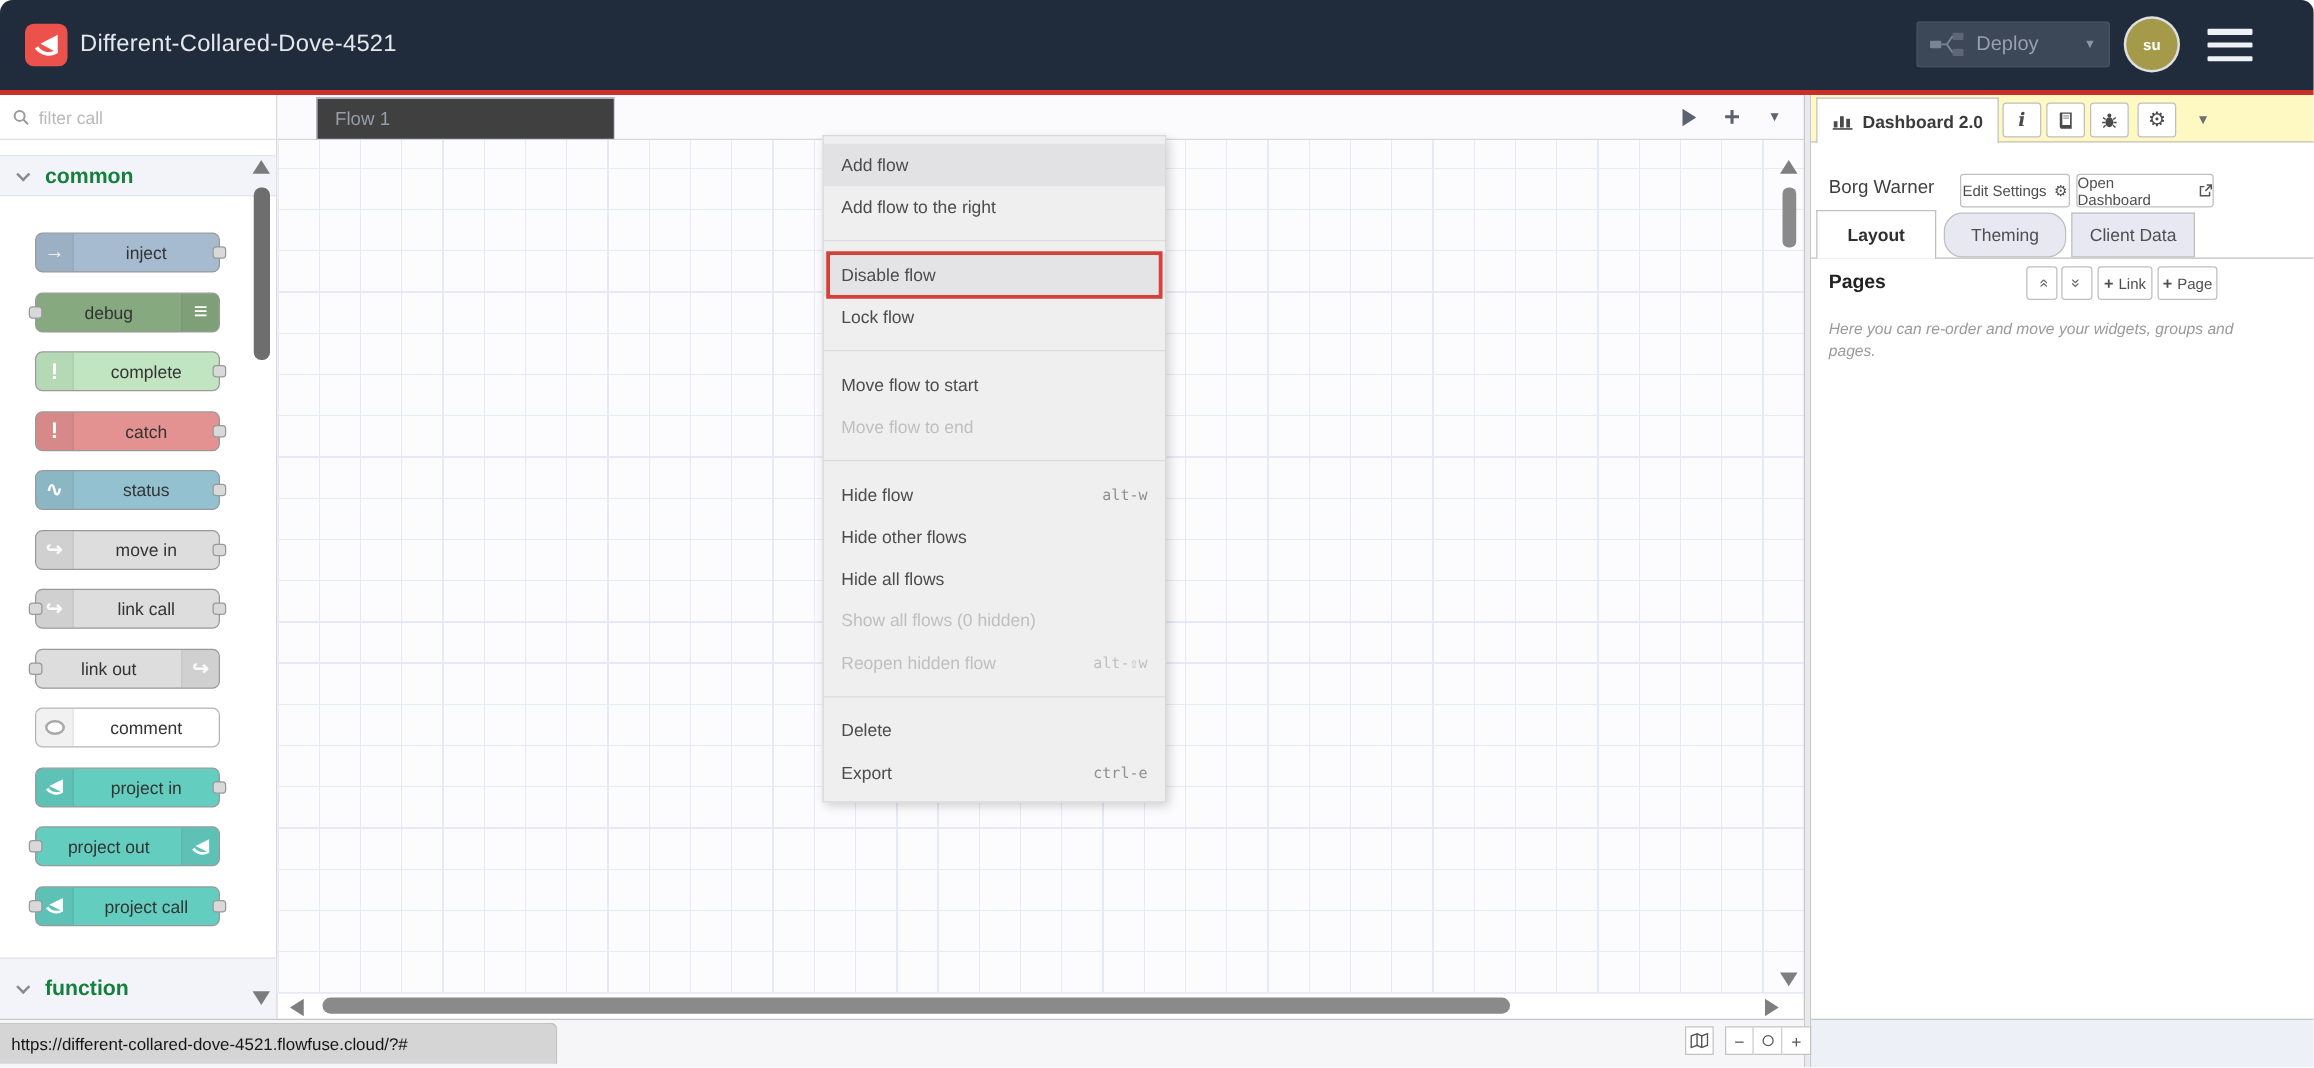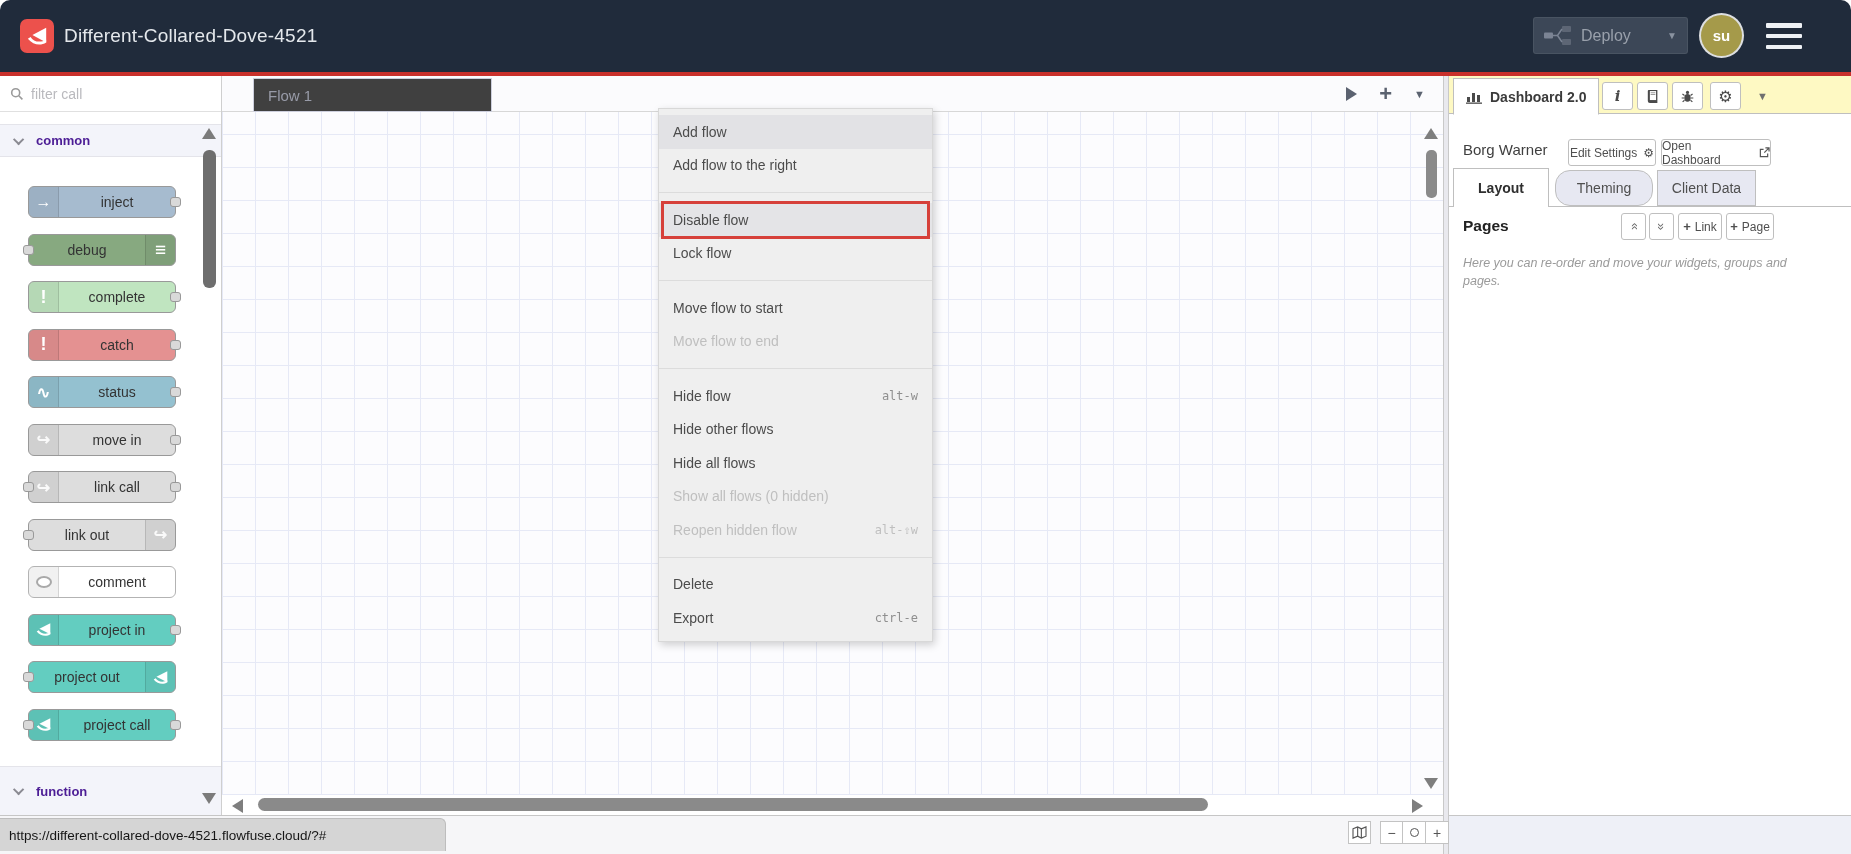--- a/index.html
+++ b/index.html
@@ -6,32 +6,32 @@
   body { background:#fff; font-family:"Liberation Sans", sans-serif; }
   #app { position:relative; width:1851px; height:854px; background:#fff; overflow:hidden; }
 
   
   .header { position:absolute; left:0; top:0; width:1851px; height:72px; background:#202b3b; border-radius:10px 10px 0 0; }
   .logo { position:absolute; left:20px; top:19px; width:34px; height:34px; border-radius:7px; background:#ec514c; display:flex; align-items:center; justify-content:center; }
   .app-title { position:absolute; left:64px; top:0; height:72px; display:flex; align-items:center; color:#e4e8ec; font-size:19px; letter-spacing:.2px; }
   .deploy-btn { position:absolute; left:1533px; top:17px; width:155px; height:37px; background:#3c4757; border:1px solid rgba(255,255,255,.07); border-radius:3px; display:flex; align-items:center; padding:0 10px; }
   .deploy-btn .dlabel { color:#99a0ab; font-size:16px; margin-left:10px; }
   .deploy-btn .dcaret { margin-left:auto; color:#8a93a0; font-size:10px; }
-  .avatar { position:absolute; left:1701px; top:15px; width:41px; height:41px; border-radius:50%; background:#a59a4a; color:#fff; font-size:15px; font-weight:bold; display:flex; align-items:center; justify-content:center; box-shadow:0 0 0 2px rgba(255,255,255,.85); }
+  .avatar { position:absolute; left:1701px; top:15px; width:41px; height:41px; border-radius:50%; background:#a59a4a; color:#fff; font-size:12px; font-weight:bold; display:flex; align-items:center; justify-content:center; box-shadow:0 0 0 2px rgba(255,255,255,.85); }
   .hamburger { position:absolute; left:1766px; top:23px; width:36px; height:26px; display:flex; flex-direction:column; justify-content:space-between; cursor:pointer; }
   .hamburger span { display:block; height:4.5px; background:#eef1f5; border-radius:1px; }
   .red-line { position:absolute; left:0; top:72px; width:1851px; height:4px; background:#c9302b; }
 
   
   .palette { position:absolute; left:0; top:76px; width:222px; height:739px; background:#fff; border-right:1px solid #cfcfcf; }
   .palette-search { position:absolute; left:0; top:0; width:100%; height:36px; border-bottom:1px solid #e0e0e0; display:flex; align-items:center; padding-left:10px; }
   .palette-search .ph { color:#b9b9bd; font-size:14px; margin-left:7px; }
   .pcat { position:absolute; left:0; width:221px; height:33px; background:#f3f4fa; border-top:1px solid #e4e4ea; border-bottom:1px solid #e4e4ea; display:flex; align-items:center; padding-left:16px; }
   .pcat .chev { width:8px; height:8px; border-left:2px solid #8a8a92; border-bottom:2px solid #8a8a92; transform:rotate(-45deg) translateY(-2px); margin-right:12px; }
-  .pcat .cname { font-size:13px; font-weight:bold; color:#4c1d95; }
+  .pcat .cname { font-size:17px; font-weight:bold; color:#15803d; }
   .pcat-common { top:48px; }
   .pcat-function { top:690px; height:49px; border-bottom:none; }
   .pnode { position:absolute; left:28px; width:148px; height:32px; border:1px solid #999; border-radius:6px; font-size:14px; color:#333; }
   .pnode .zone { position:absolute; top:0; width:30px; height:30px; background:rgba(0,0,0,.055); display:flex; align-items:center; justify-content:center; color:#fff; font-weight:bold; font-size:16px; }
   .pnode .zone.left  { left:0;  border-right:1px solid rgba(0,0,0,.12); border-radius:5px 0 0 5px; }
   .pnode .zone.right { right:0; border-left:1px solid rgba(0,0,0,.12);  border-radius:0 5px 5px 0; }
   .pnode .nlabel { position:absolute; top:0; height:30px; display:flex; align-items:center; justify-content:center; }
   .port { position:absolute; width:11px; height:10px; background:#d9d9d9; border:1px solid #999; border-radius:3px; top:50%; margin-top:-5px; }
   .port.pl { left:-6px; } .port.pr { right:-6px; }
   .bubble { width:16px; height:12px; background:#fff; border:2px solid #a9a9a9; border-radius:50%; }

